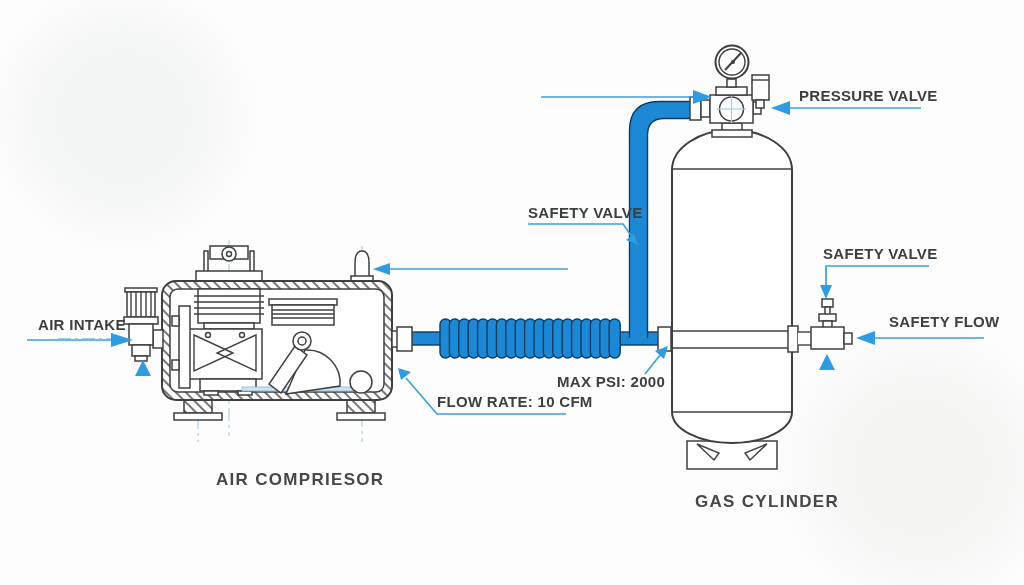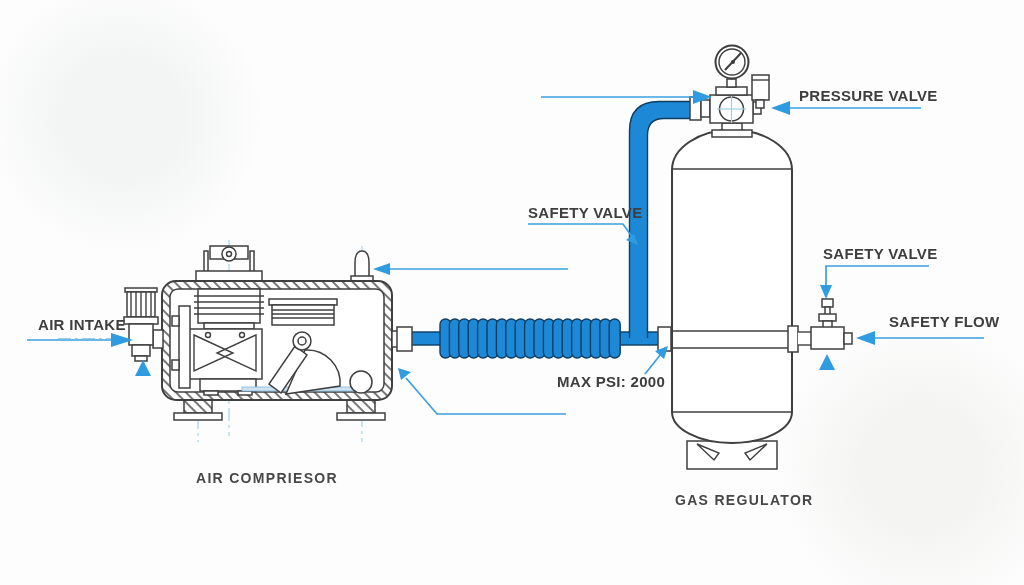--- a/index.html
+++ b/index.html
@@ -12,21 +12,21 @@
   }
   svg{position:absolute;left:0;top:0;}
   .ln{fill:#ffffff;stroke:#3f3f3f;stroke-width:1.5;}
   .ln2{fill:#ffffff;stroke:#3f3f3f;stroke-width:2;}
   .st{fill:none;stroke:#3f3f3f;stroke-width:1.4;}
   .cl{fill:none;stroke:#9fcfe8;stroke-width:1.1;stroke-dasharray:13 4 3 4;}
   .hose{fill:#1d89d6;stroke:#0e3c63;stroke-width:1.4;}
   .lead{fill:none;stroke:#3aa0e0;stroke-width:1.7;}
   .ah{fill:#2f9ce1;stroke:none;}
   .lbl{position:absolute;font-size:15px;font-weight:600;line-height:1.1;color:#3e3e3e;letter-spacing:.3px;white-space:nowrap;}
-  .lbl-big{font-size:14px;letter-spacing:1.3px;color:#474747;}
+  .lbl-big{font-size:17px;letter-spacing:1.3px;color:#474747;margin-left:20px;}
 </style>
 </head>
 <body>
 
 <div id="stage">
 
 <svg width="1024" height="585" viewBox="0 0 1024 585">
   <defs>
     <pattern id="hatch" width="7" height="7" patternUnits="userSpaceOnUse" patternTransform="rotate(-45)">
       <rect width="7" height="7" fill="#ffffff"></rect>
@@ -239,16 +239,17 @@
     <polygon class="ah" points="827,354 819,370 835,370"></polygon>
   </g>
 </svg>
 
 <div class="lbl" style="left:38px;top:317px">AIR INTAKE</div>
 <div class="lbl" style="left:528px;top:205px">SAFETY VALVE</div>
 <div class="lbl" style="left:799px;top:88px">PRESSURE VALVE</div>
 <div class="lbl" style="left:823px;top:246px">SAFETY VALVE</div>
 <div class="lbl" style="left:889px;top:314px">SAFETY FLOW</div>
 <div class="lbl" style="left:557px;top:374px">MAX PSI: 2000</div>
+<div class="lbl" style="left:437px;top:394px">FLOW RATE: 10 CFM</div>
 <div class="lbl lbl-big" style="left:196px;top:471px">AIR COMPRIESOR</div>
-<div class="lbl lbl-big" style="left:675px;top:493px">GAS REGULATOR</div>
+<div class="lbl lbl-big" style="left:675px;top:493px">GAS CYLINDER</div>
 
 </div>
 
 </body></html>

